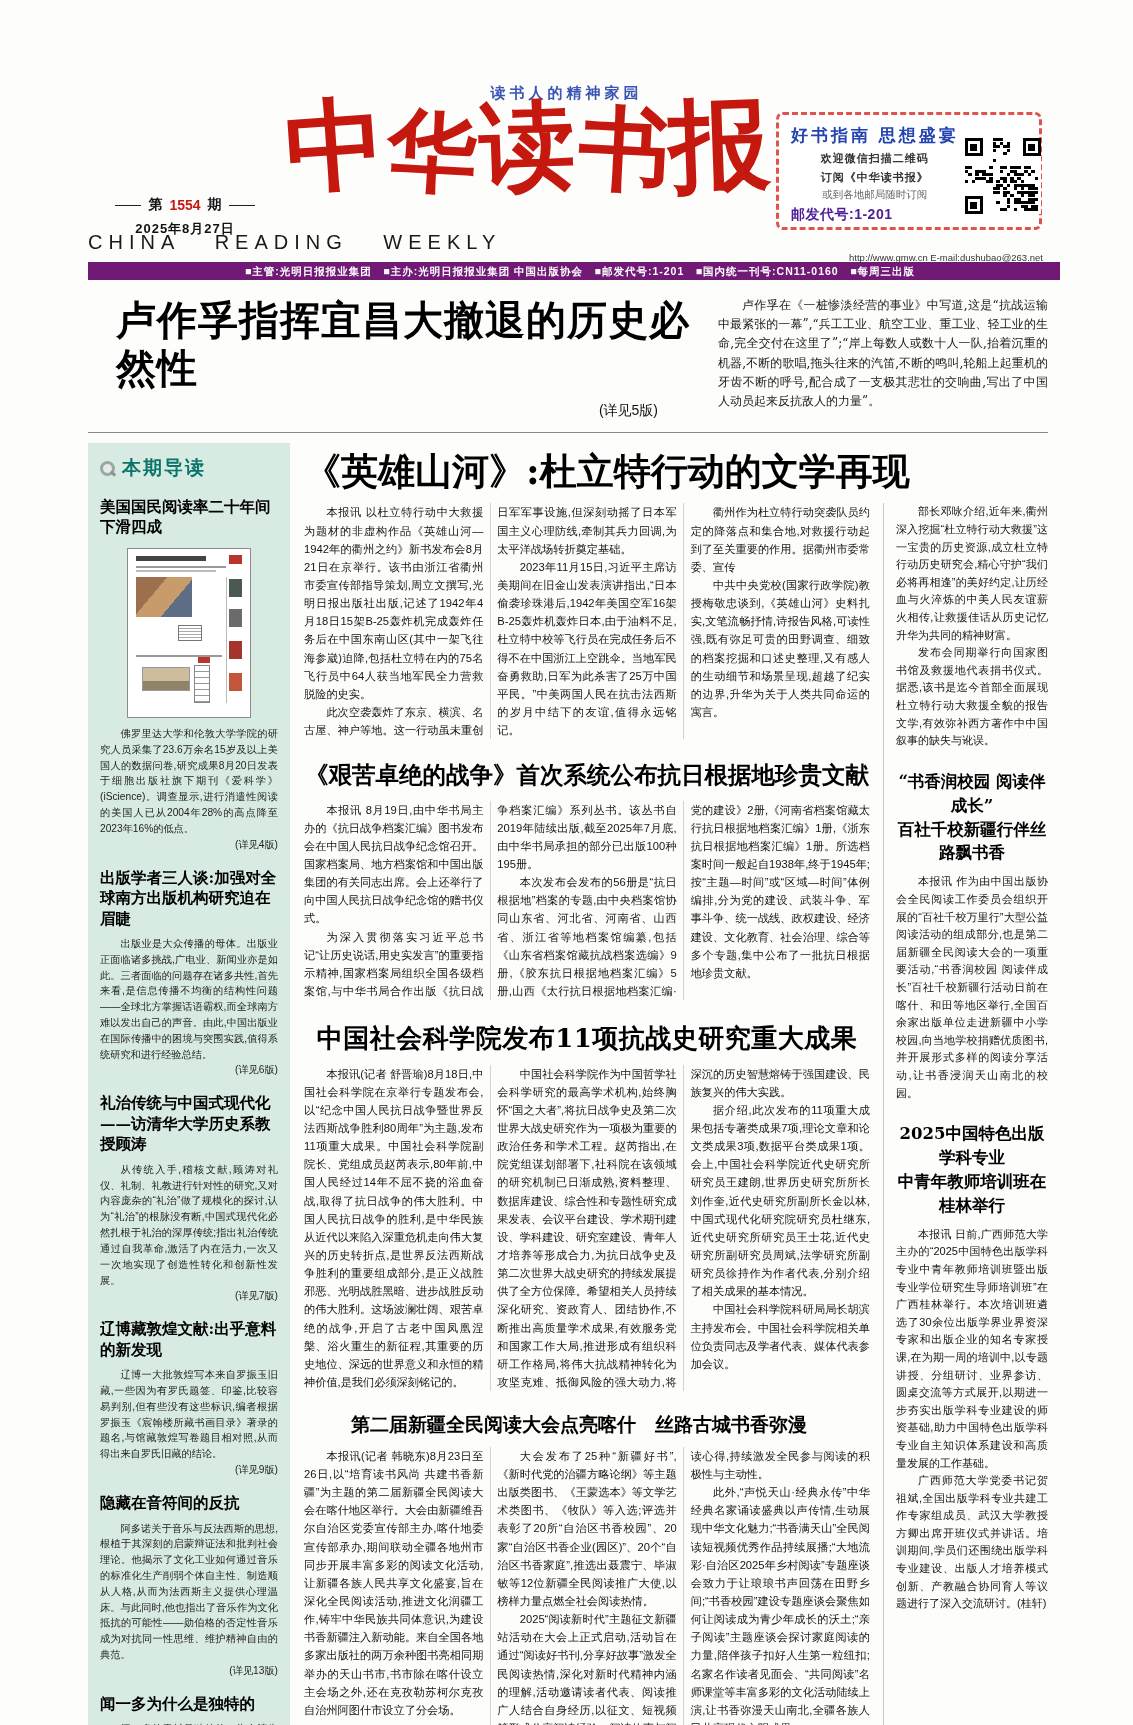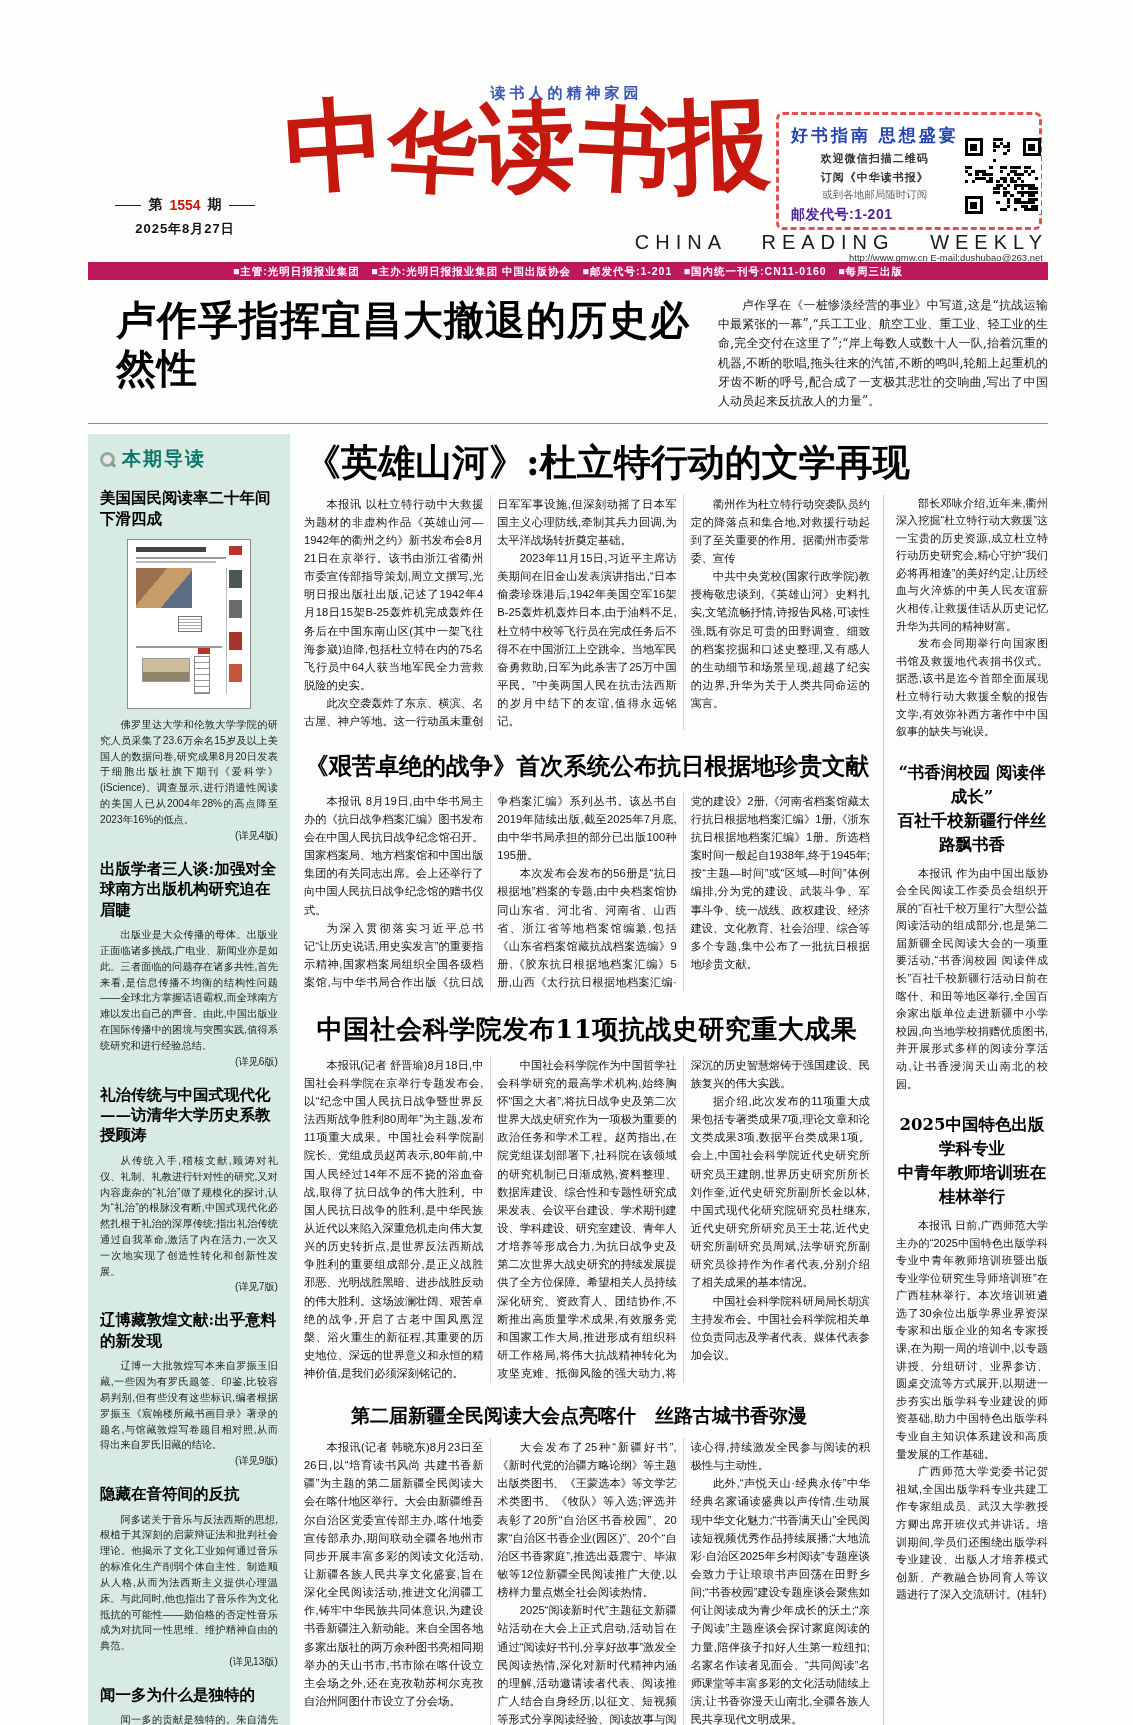--- a/index.html
+++ b/index.html
@@ -30,27 +30,27 @@
       display:flex;gap:6px;}
   .sub-left{flex:1;}
   .sub-head{color:#2343ae;font-weight:bold;font-size:17px;letter-spacing:3px;white-space:nowrap;}
   .sub-l1,.sub-l2{font-size:11px;font-weight:bold;color:#333;margin-top:4px;text-align:center;letter-spacing:1px;}
   .sub-l3{font-size:10.5px;color:#666;margin-top:3px;text-align:center;}
   .sub-postal{font-size:14px;font-weight:bold;color:#4c1d95;margin-top:4px;letter-spacing:.5px;}
   .qr{position:relative;width:76px;height:76px;margin-top:14px;background:#fff;flex:0 0 auto;}
   .qr i{position:absolute;width:3.4px;height:3.4px;background:#000;}
   .qf{position:absolute;width:12px;height:12px;border:3px solid #000;}
   .qf::after{content:"";position:absolute;left:2.5px;top:2.5px;width:7px;height:7px;background:#000;}
-  .english{position:absolute;top:231px;left:88px;width:960px;text-align:right;
+  .english{position:absolute;top:231px;left:88px;width:960px;text-align:left;
       font-size:20px;letter-spacing:6px;word-spacing:24px;color:#1a1a1a;font-weight:500;}
   .webline{position:absolute;top:252px;right:90px;font-size:9.5px;color:#333;}
 
   
-  .infobar{width:960px;margin-left:88px;height:18px;background:#be185d;color:#fff;
-      font-size:10.5px;font-weight:bold;letter-spacing:1px;text-align:center;line-height:18px;}
+  .infobar{width:960px;margin-left:88px;height:18px;background:#701a75;color:#fff;
+      font-size:10.5px;font-weight:bold;letter-spacing:1px;text-align:center;line-height:18px;padding-left:12px;}
 
   
   .lead{width:960px;margin-left:88px;display:flex;padding:16px 0 12px 0;border-bottom:1.5px solid #8a8a8a;box-sizing:border-box;}
   .lead-left{width:610px;padding-left:28px;box-sizing:border-box;}
   .lead-h{font-size:40px;font-weight:bold;letter-spacing:1px;line-height:1.2;color:#000;}
   .lead-ref{text-align:right;font-size:14px;margin-top:10px;padding-right:40px;}
   .lead-right{width:330px;margin-left:20px;font-size:12px;line-height:1.6;text-align:justify;text-indent:2em;color:#1a1a1a;}
 
   
   .content{width:960px;margin-left:88px;display:flex;padding-top:10px;}
@@ -263,20 +263,21 @@
 
     <div class="english">CHINA READING WEEKLY</div>
     <div class="webline">http://www.gmw.cn   E-mail:dushubao@263.net</div>
   </header>
 
   <div class="infobar">■主管:光明日报报业集团　■主办:光明日报报业集团 中国出版协会　■邮发代号:1-201　■国内统一刊号:CN11-0160　■每周三出版</div>
 
   <section class="lead">
     <div class="lead-left">
       <div class="lead-h serif">卢作孚指挥宜昌大撤退的历史必然性</div>
+      <div class="lead-ref">(详见5版)</div>
     </div>
     <div class="lead-right serif">卢作孚在《一桩惨淡经营的事业》中写道,这是“抗战运输中最紧张的一幕”,“兵工工业、航空工业、重工业、轻工业的生命,完全交付在这里了”;“岸上每数人或数十人一队,抬着沉重的机器,不断的歌唱,拖头往来的汽笛,不断的鸣叫,轮船上起重机的牙齿不断的呼号,配合成了一支极其悲壮的交响曲,写出了中国人动员起来反抗敌人的力量”。</div>
   </section>
 
   <div class="content">
 
     <aside class="digest">
       <div class="digest-head">
         <span class="mag"></span>
         <span>本期导读</span>

